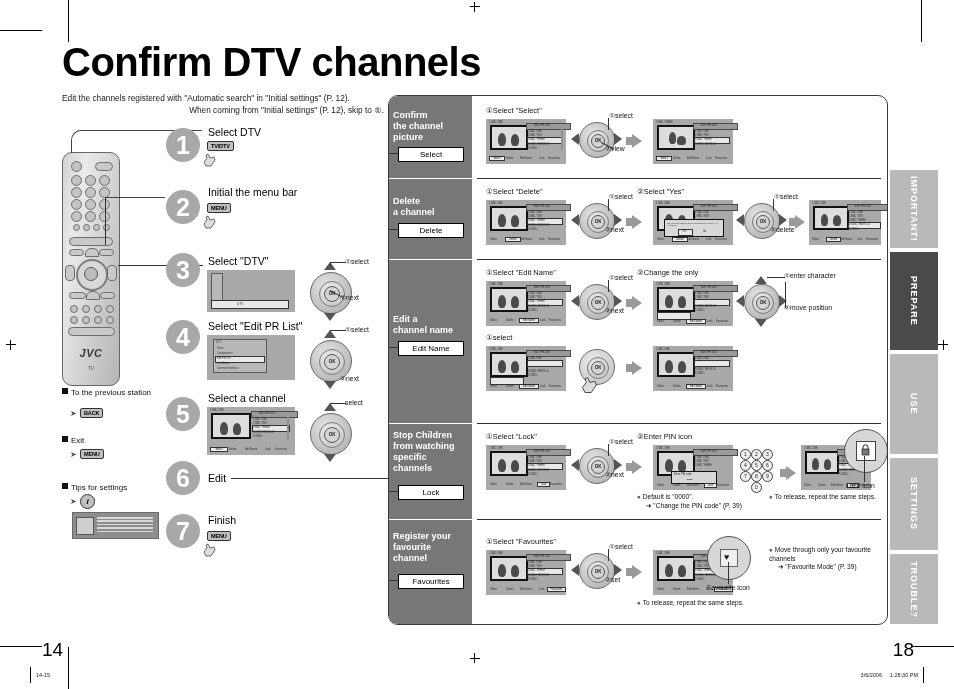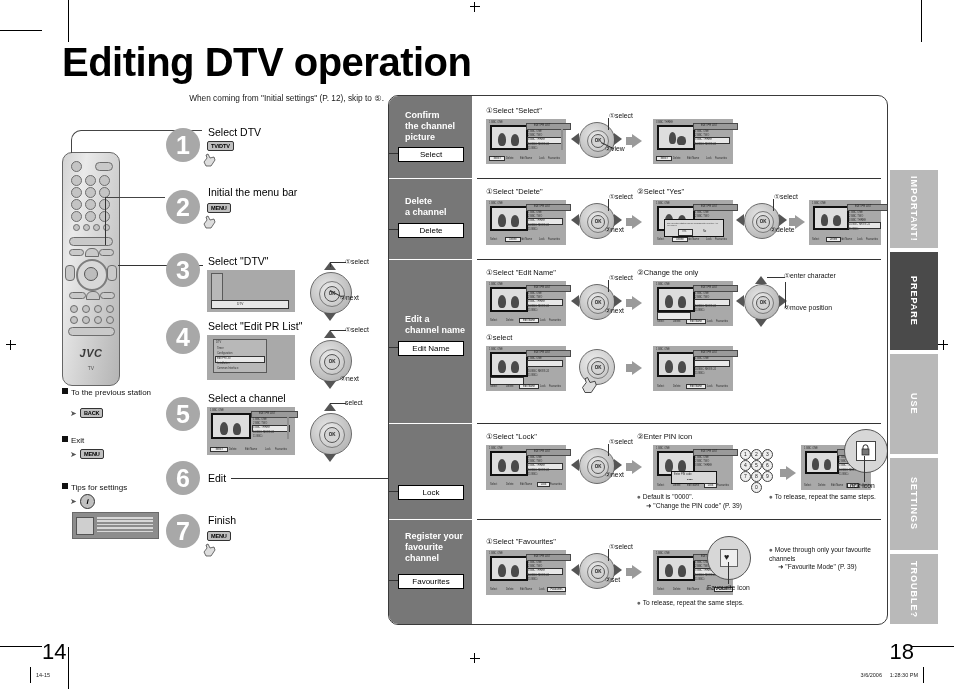--- a/index.html
+++ b/index.html
@@ -78,21 +78,21 @@
 
   
   .note{position:absolute;font-size:8px;color:#111;}
   .sq{display:inline-block;width:6px;height:6px;background:#111;margin-right:3px;vertical-align:1px;}
   .arw{color:#555;font-size:8px;}
 
   
   .panel{position:absolute;left:388px;top:95px;width:498px;height:528px;
          border:1px solid #3a3a3a;border-radius:10px;background:#fff;overflow:hidden;}
   .graycol{position:absolute;left:0;top:0;width:83px;height:100%;background:#777;}
-  .sec-title{position:absolute;left:16px;color:#fff;font-size:9px;font-weight:bold;line-height:11px;
+  .sec-title{position:absolute;left:4px;color:#fff;font-size:9px;font-weight:bold;line-height:11px;
              width:74px;}
   .sec-btn{position:absolute;left:9px;width:64px;height:13px;background:#fff;border:1px solid #000;
            color:#000;font-size:8px;text-align:center;line-height:13px;}
   .secdiv{position:absolute;left:0;width:83px;height:1px;background:#fff;}
   .rowdiv{position:absolute;left:88px;right:6px;height:1px;background:#333;}
   .tickline{position:absolute;background:#333;height:1px;}
 
   .sublbl{position:absolute;font-size:7.5px;color:#111;white-space:nowrap;}
   .dotnote{position:absolute;font-size:6.6px;color:#111;line-height:8.6px;}
   .bull{color:#666;}
@@ -105,43 +105,44 @@
       font-size:5px;text-align:center;line-height:9px;color:#222;background:#efefef;}
 
   
   .tab{position:absolute;right:16px;width:48px;background:#b9b9b9;color:#fff;
        font-size:9px;font-weight:bold;letter-spacing:1px;
        writing-mode:vertical-rl;text-orientation:mixed;
        display:flex;align-items:center;justify-content:center;}
   .tab.active{background:#4a4a4a;}
 
   
-  .pageno{position:absolute;font-size:22px;color:#000;}
+  .pageno{position:absolute;font-size:19px;color:#000;}
   .footmeta{position:absolute;font-size:5.5px;color:#222;}
 </style>
 </head>
 <body>
 
 <div class="crop cm-h" style="left:0;top:30px;"></div>
 <div class="crop cm-v" style="left:68px;top:0;"></div>
 <div class="crop cm-v" style="right:32px;top:0;"></div>
 <div class="crop cm-h" style="left:0;bottom:42px;"></div>
 <div class="crop cm-h" style="right:0;bottom:42px;"></div>
 <div class="crop cm-v" style="left:68px;bottom:0;"></div>
 <div class="crop" style="left:470px;top:6px;width:10px;height:1px;"></div>
 <div class="crop" style="left:474px;top:2px;width:1px;height:10px;"></div>
 <div class="crop" style="left:6px;top:344px;width:10px;height:1px;"></div>
 <div class="crop" style="left:10px;top:340px;width:1px;height:10px;"></div>
 <div class="crop" style="right:6px;top:344px;width:10px;height:1px;"></div>
 <div class="crop" style="right:10px;top:340px;width:1px;height:10px;"></div>
 <div class="crop" style="left:470px;bottom:30px;width:10px;height:1px;"></div>
 <div class="crop" style="left:474px;bottom:26px;width:1px;height:10px;"></div>
 
-<div class="page-title">Editing DTV operation</div>
+<div class="page-title">Confirm DTV channels</div>
 <div class="intro">
+  <span>Edit the channels registered with "Automatic search" in "Initial settings" (P. 12).</span>
   <span class="l2">When coming from "Initial settings" (P. 12), skip to ⑤.</span>
 </div>
 
 <div class="remote">
   <div class="rbtn" style="left:8px;top:8px;width:9px;height:9px;"></div>
   <div class="rpill" style="left:32px;top:9px;width:16px;height:7px;"></div>
 
   <div class="rbtn" style="left:8px;top:22px;width:9px;height:9px;"></div>
   <div class="rbtn" style="left:22px;top:22px;width:9px;height:9px;"></div>
   <div class="rbtn" style="left:36px;top:22px;width:9px;height:9px;"></div>
@@ -331,20 +332,24 @@
   <div class="sec-title" style="top:100px;white-space:pre-line;">Delete
 a channel</div>
   <div class="sec-btn" style="top:127px;">Delete</div>
   <div class="tickline" style="left:-4px;top:133px;width:13px;"></div>
 
   <div class="sec-title" style="top:218px;white-space:pre-line;">Edit a
 channel name</div>
   <div class="sec-btn" style="top:245px;">Edit Name</div>
   <div class="tickline" style="left:-4px;top:251px;width:13px;"></div>
 
+  <div class="sec-title" style="top:334px;white-space:pre-line;">Stop Children
+from watching
+specific
+channels</div>
   <div class="sec-btn" style="top:389px;">Lock</div>
   <div class="tickline" style="left:-4px;top:395px;width:13px;"></div>
 
   <div class="sec-title" style="top:435px;white-space:pre-line;">Register your
 favourite
 channel</div>
   <div class="sec-btn" style="top:478px;">Favourites</div>
   <div class="tickline" style="left:-4px;top:484px;width:13px;"></div>
 
   <div class="rowdiv" style="top:82px;"></div>

